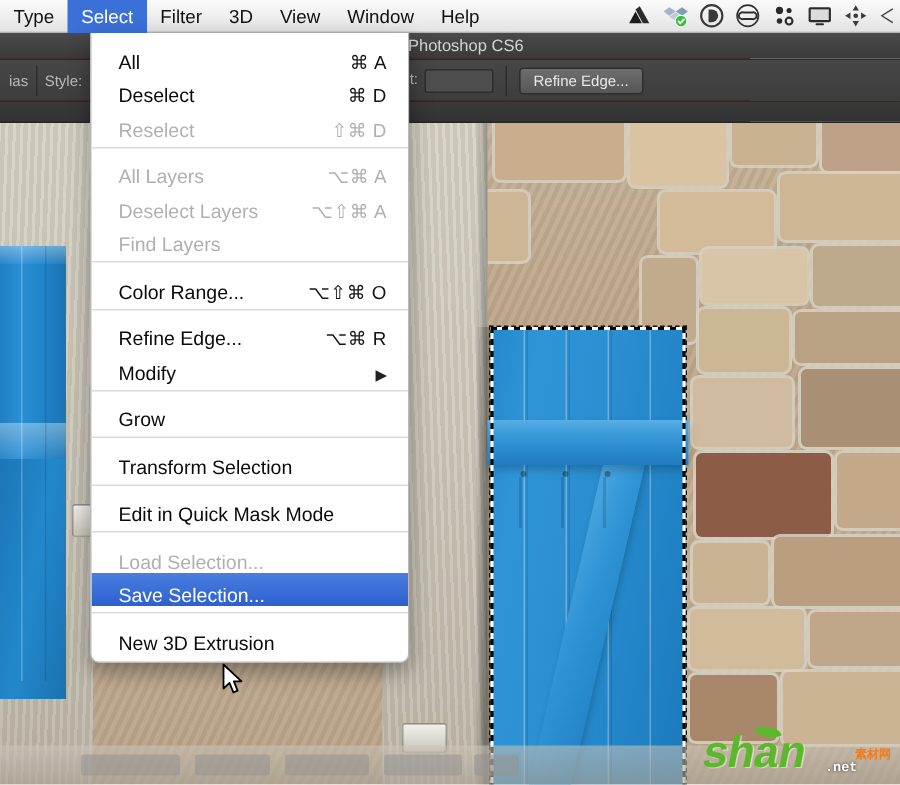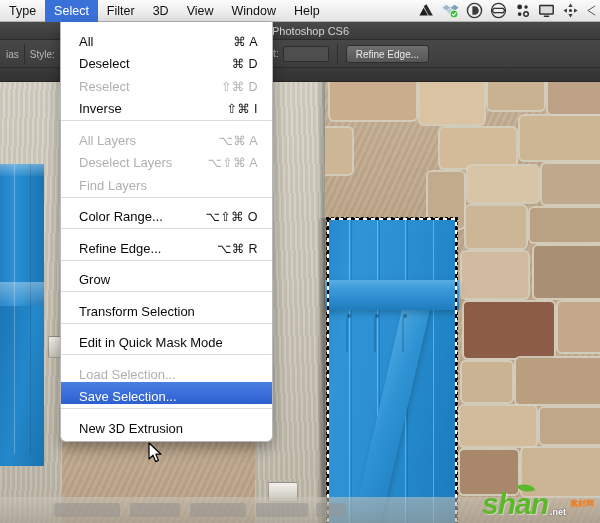--- a/index.html
+++ b/index.html
@@ -96,24 +96,25 @@
     background: linear-gradient(180deg, rgba(205,198,186,0.55), rgba(170,163,150,0.65));
     filter: blur(0.4px);
   }
   .bstile { position:absolute; bottom:6px; height:14px; border-radius:2px;
             background: rgba(150,148,145,0.55); }
 
   
   .watermark {
     position: absolute; right: 6px; bottom: 4px;
     display: flex; align-items: flex-end;
-    font-family: Liberation Sans, sans-serif;
+    font-family: Liberation Mono, monospace;
     font-weight: bold; font-style: italic;
     font-size: 30px; line-height: 1;
     letter-spacing: -1px;
+    gap: 12px;
   }
   .wm-shan { color: #5cb82b; text-shadow: 1px 1px 0 rgba(255,255,255,0.45); }
   .wm-cun  { color: #f07c1a; text-shadow: 1px 1px 0 rgba(255,255,255,0.45); }
   .wm-side { display:flex; flex-direction:column; margin-left:2px; margin-bottom:2px;
              font-style: normal; letter-spacing: 0; }
   .wm-cn   { font-size: 8px; color: #f07c1a; font-weight: bold; padding-left: 20px; }
   .wm-net  { font-size: 9px; color: #ffffff; font-weight: bold;
              text-shadow: 0 0 2px rgba(0,0,0,0.7); }
   .wm-leaf {
     position:absolute; left: 36px; top: -6px; width: 16px; height: 10px;
@@ -389,24 +390,20 @@
       <span class="mshort">⌘ A</span>
     </div>
     <div class="mrow">
       <span class="mlabel">Deselect</span>
       <span class="mshort">⌘ D</span>
     </div>
     <div class="mrow disabled">
       <span class="mlabel">Reselect</span>
       <span class="mshort">⇧⌘ D</span>
     </div>
-    <div class="mrow">
-      <span class="mlabel">Inverse</span>
-      <span class="mshort">⇧⌘ I</span>
-    </div>
 
     <div class="msep"></div>
 
     <div class="mrow disabled">
       <span class="mlabel">All Layers</span>
       <span class="mshort">⌥⌘ A</span>
     </div>
     <div class="mrow disabled">
       <span class="mlabel">Deselect Layers</span>
       <span class="mshort">⌥⇧⌘ A</span>
@@ -422,20 +419,24 @@
       <span class="mlabel">Color Range...</span>
       <span class="mshort">⌥⇧⌘ O</span>
     </div>
 
     <div class="msep"></div>
 
     <div class="mrow">
       <span class="mlabel">Refine Edge...</span>
       <span class="mshort">⌥⌘ R</span>
     </div>
+    <div class="mrow">
+      <span class="mlabel">Modify</span>
+      <span class="marrow">▶</span>
+    </div>
 
     <div class="msep"></div>
 
     <div class="mrow">
       <span class="mlabel">Grow</span>
     </div>
 
     <div class="msep"></div>
 
     <div class="mrow">

